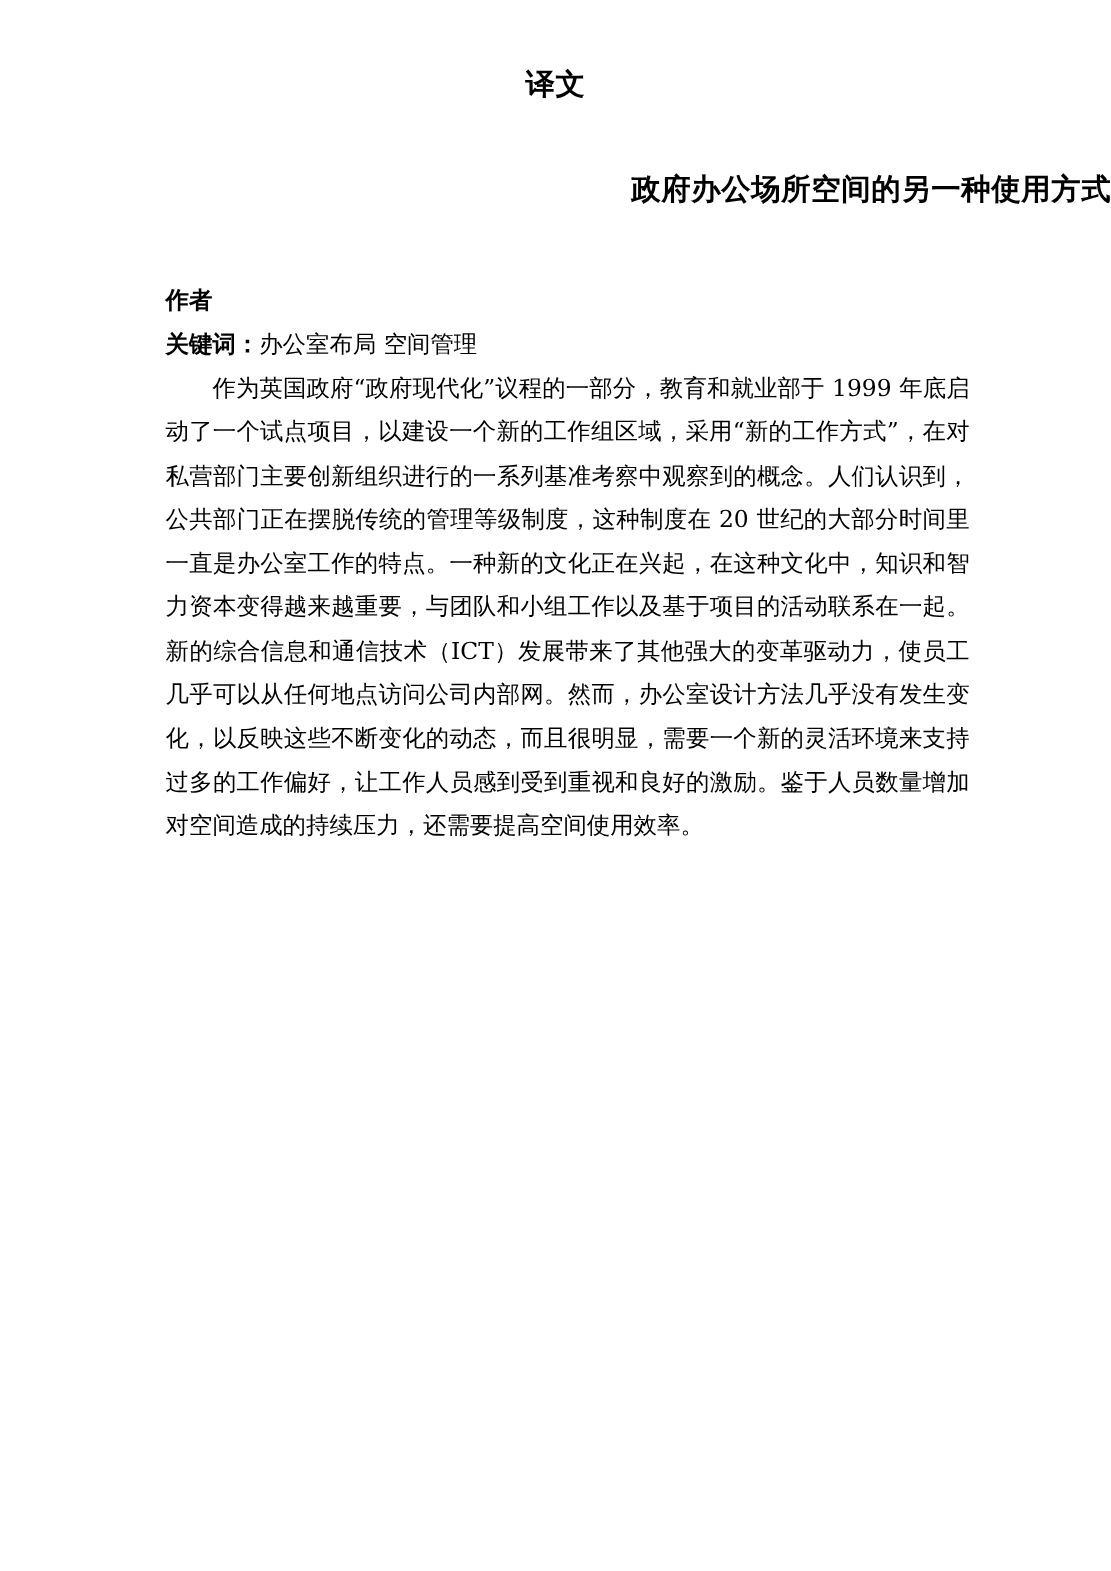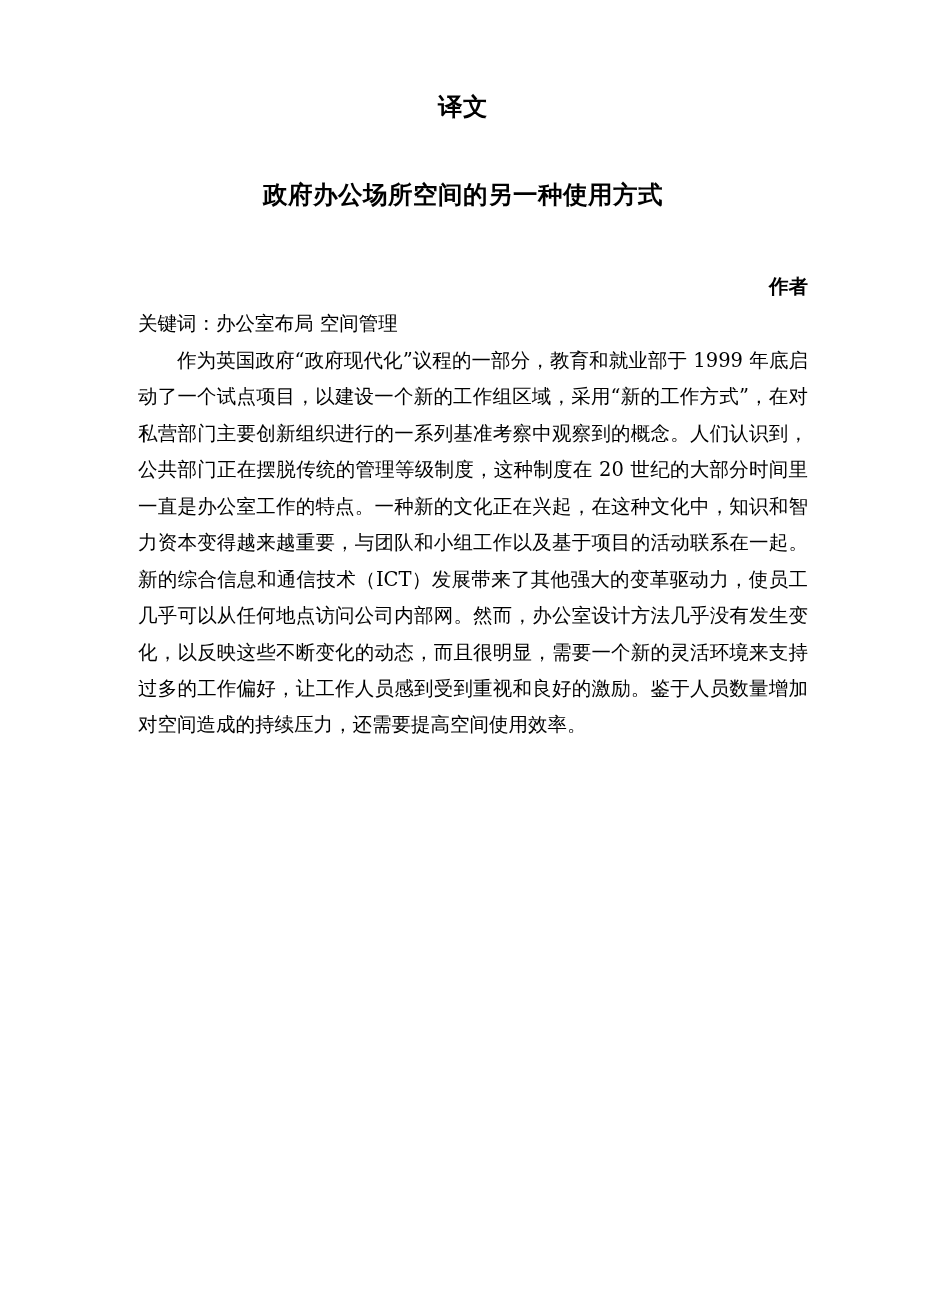--- a/index.html
+++ b/index.html
@@ -7,60 +7,61 @@
     padding: 0;
     background: #ffffff;
   }
   .page {
     position: relative;
     width: 926px;
     height: 1309px;
     background: #ffffff;
     color: #000000;
     box-sizing: border-box;
-    padding-top: 94px;
+    padding-top: 57px;
     overflow: hidden;
     font-family: "DejaVu Serif", "Liberation Serif", serif;
   }
   .doc-title,
   .doc-subtitle {
     margin: 0;
     text-align: center;
     font-family: "DejaVu Sans", "Liberation Sans", sans-serif;
     font-weight: bold;
     font-size: 24.5px;
     line-height: 26px;
     letter-spacing: 0.5px;
   }
   .doc-subtitle {
     margin-top: 62px;
+    text-align: right;
   }
   .doc-body {
     margin: 62px 0 0 138px;
     width: 670px;
     font-size: 19.5px;
     line-height: 36.45px;
     text-align: justify;
   }
   .doc-body h3 {
     margin: 0;
     font-size: 19.5px;
     font-weight: bold;
-    font-family: Liberation Mono, monospace;
+    font-family: Liberation Sans, sans-serif;
     line-height: 36.45px;
-    text-align: right;
+    text-align: left;
   }
   .doc-body p {
     margin: 0;
   }
   .indent {
     text-indent: 2em;
   }
   .kw-label {
-    font-weight: normal;
+    font-weight: bold;
     font-family: "DejaVu Sans", "Liberation Sans", sans-serif;
   }
 </style>
 </head>
 <body>
 
 <div class="page">
   <h1 class="doc-title">译文</h1>
 
   <h2 class="doc-subtitle">政府办公场所空间的另一种使用方式</h2>

